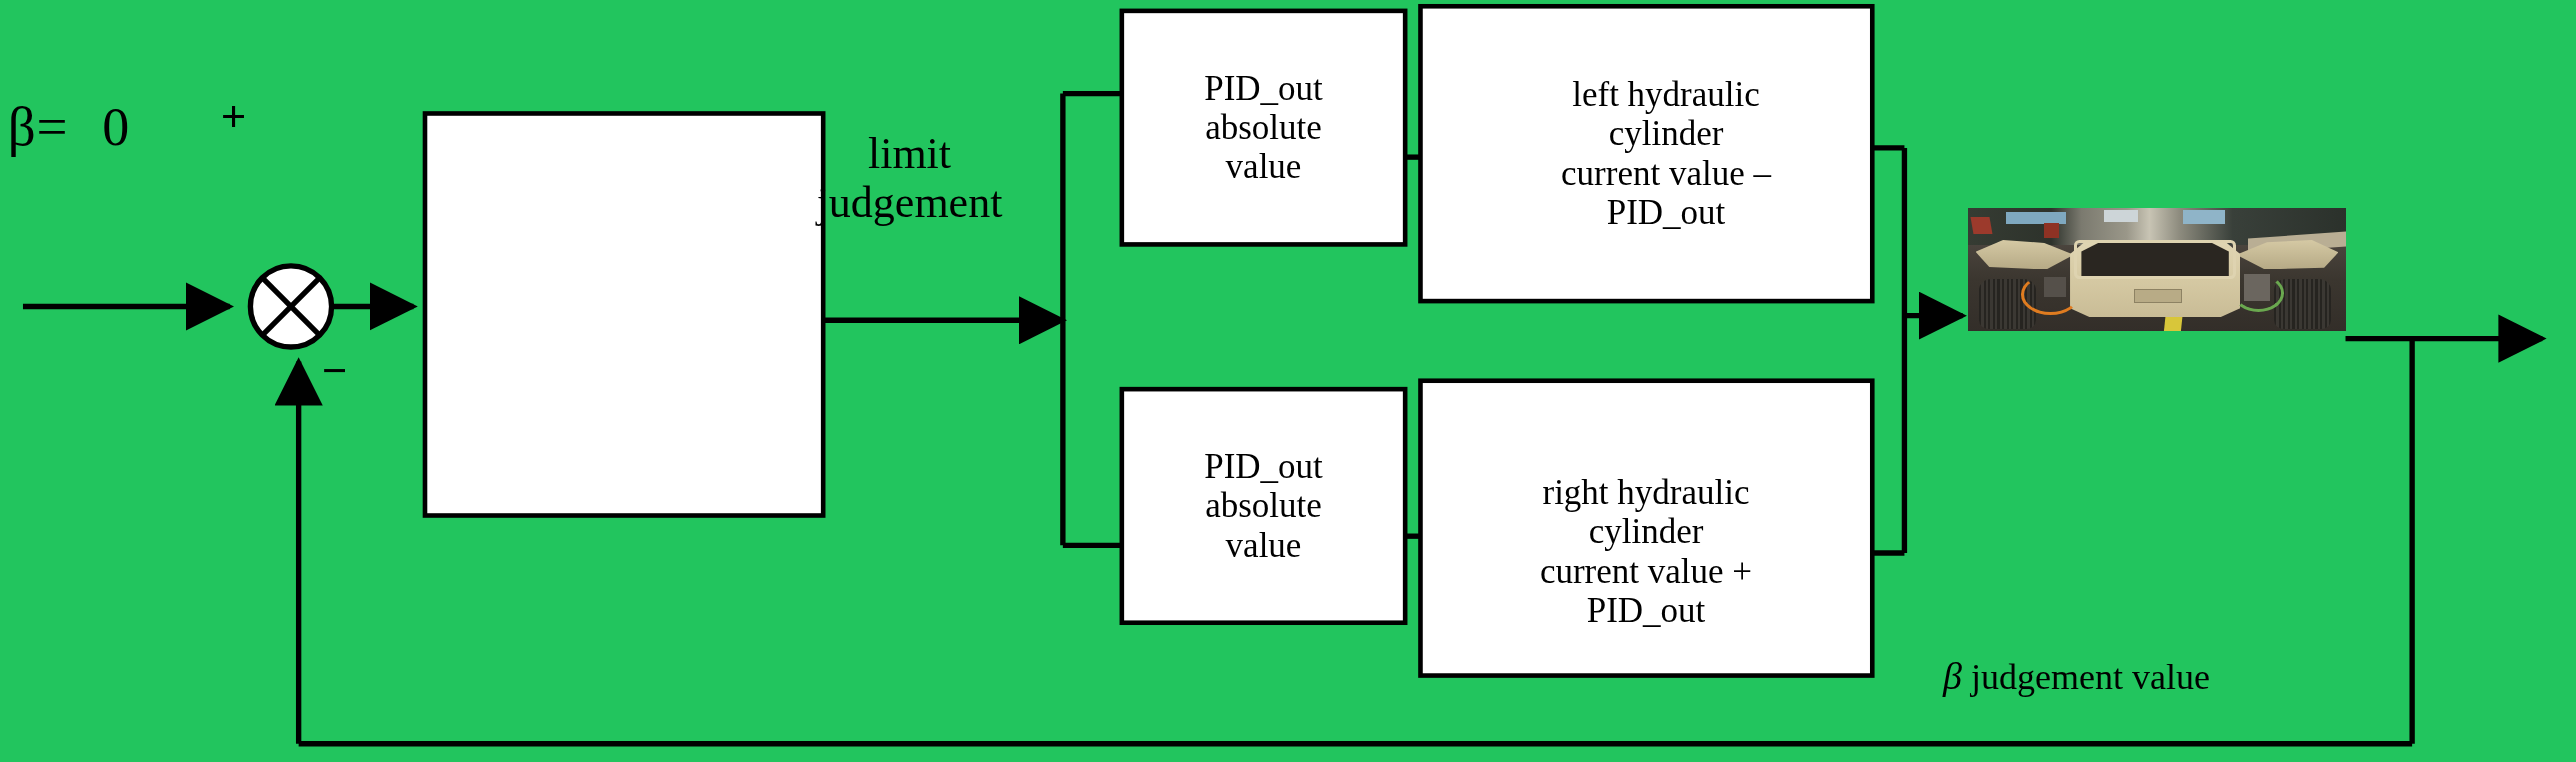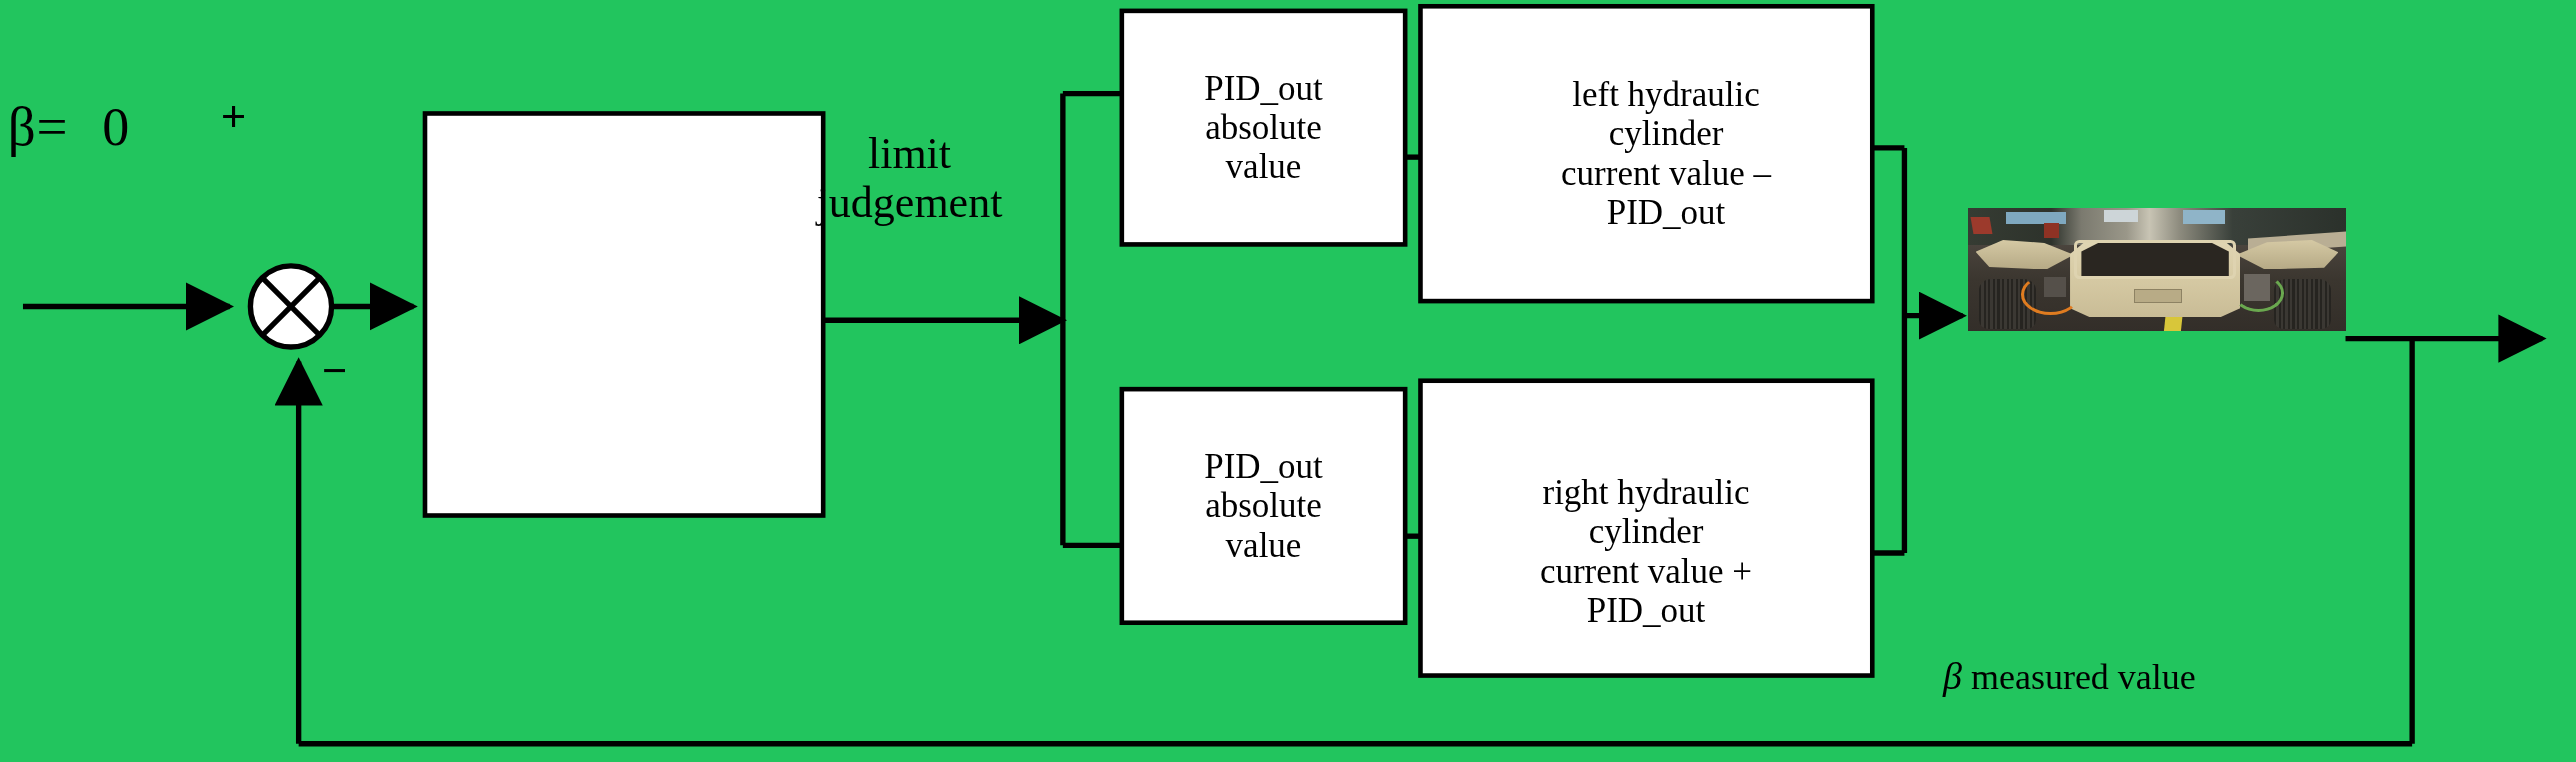--- a/index.html
+++ b/index.html
@@ -291,21 +291,21 @@
 PID_out</span>
   </div>
 
   <div class="lbl blk-text" style="left:1420px; top:404px; width:452px; height:295px;">
     <span class="blk-text-inner">right hydraulic
 cylinder
 current value +
 PID_out</span>
   </div>
 
-  <div class="lbl" id="feedback-label"><span class="beta-it">β</span><span> measured value</span></div>
+  <div class="lbl" id="feedback-label"><span class="beta-it">β</span><span> judgement value</span></div>
 
   <div id="vehicle-photo">
     <div class="ph-sky"></div>
     <div class="ph-wall"></div>
     <div class="ph-win1"></div>
     <div class="ph-win2"></div>
     <div class="ph-win3"></div>
     <div class="ph-red"></div>
     <div class="ph-red2"></div>
     <div class="ph-floor"></div>

